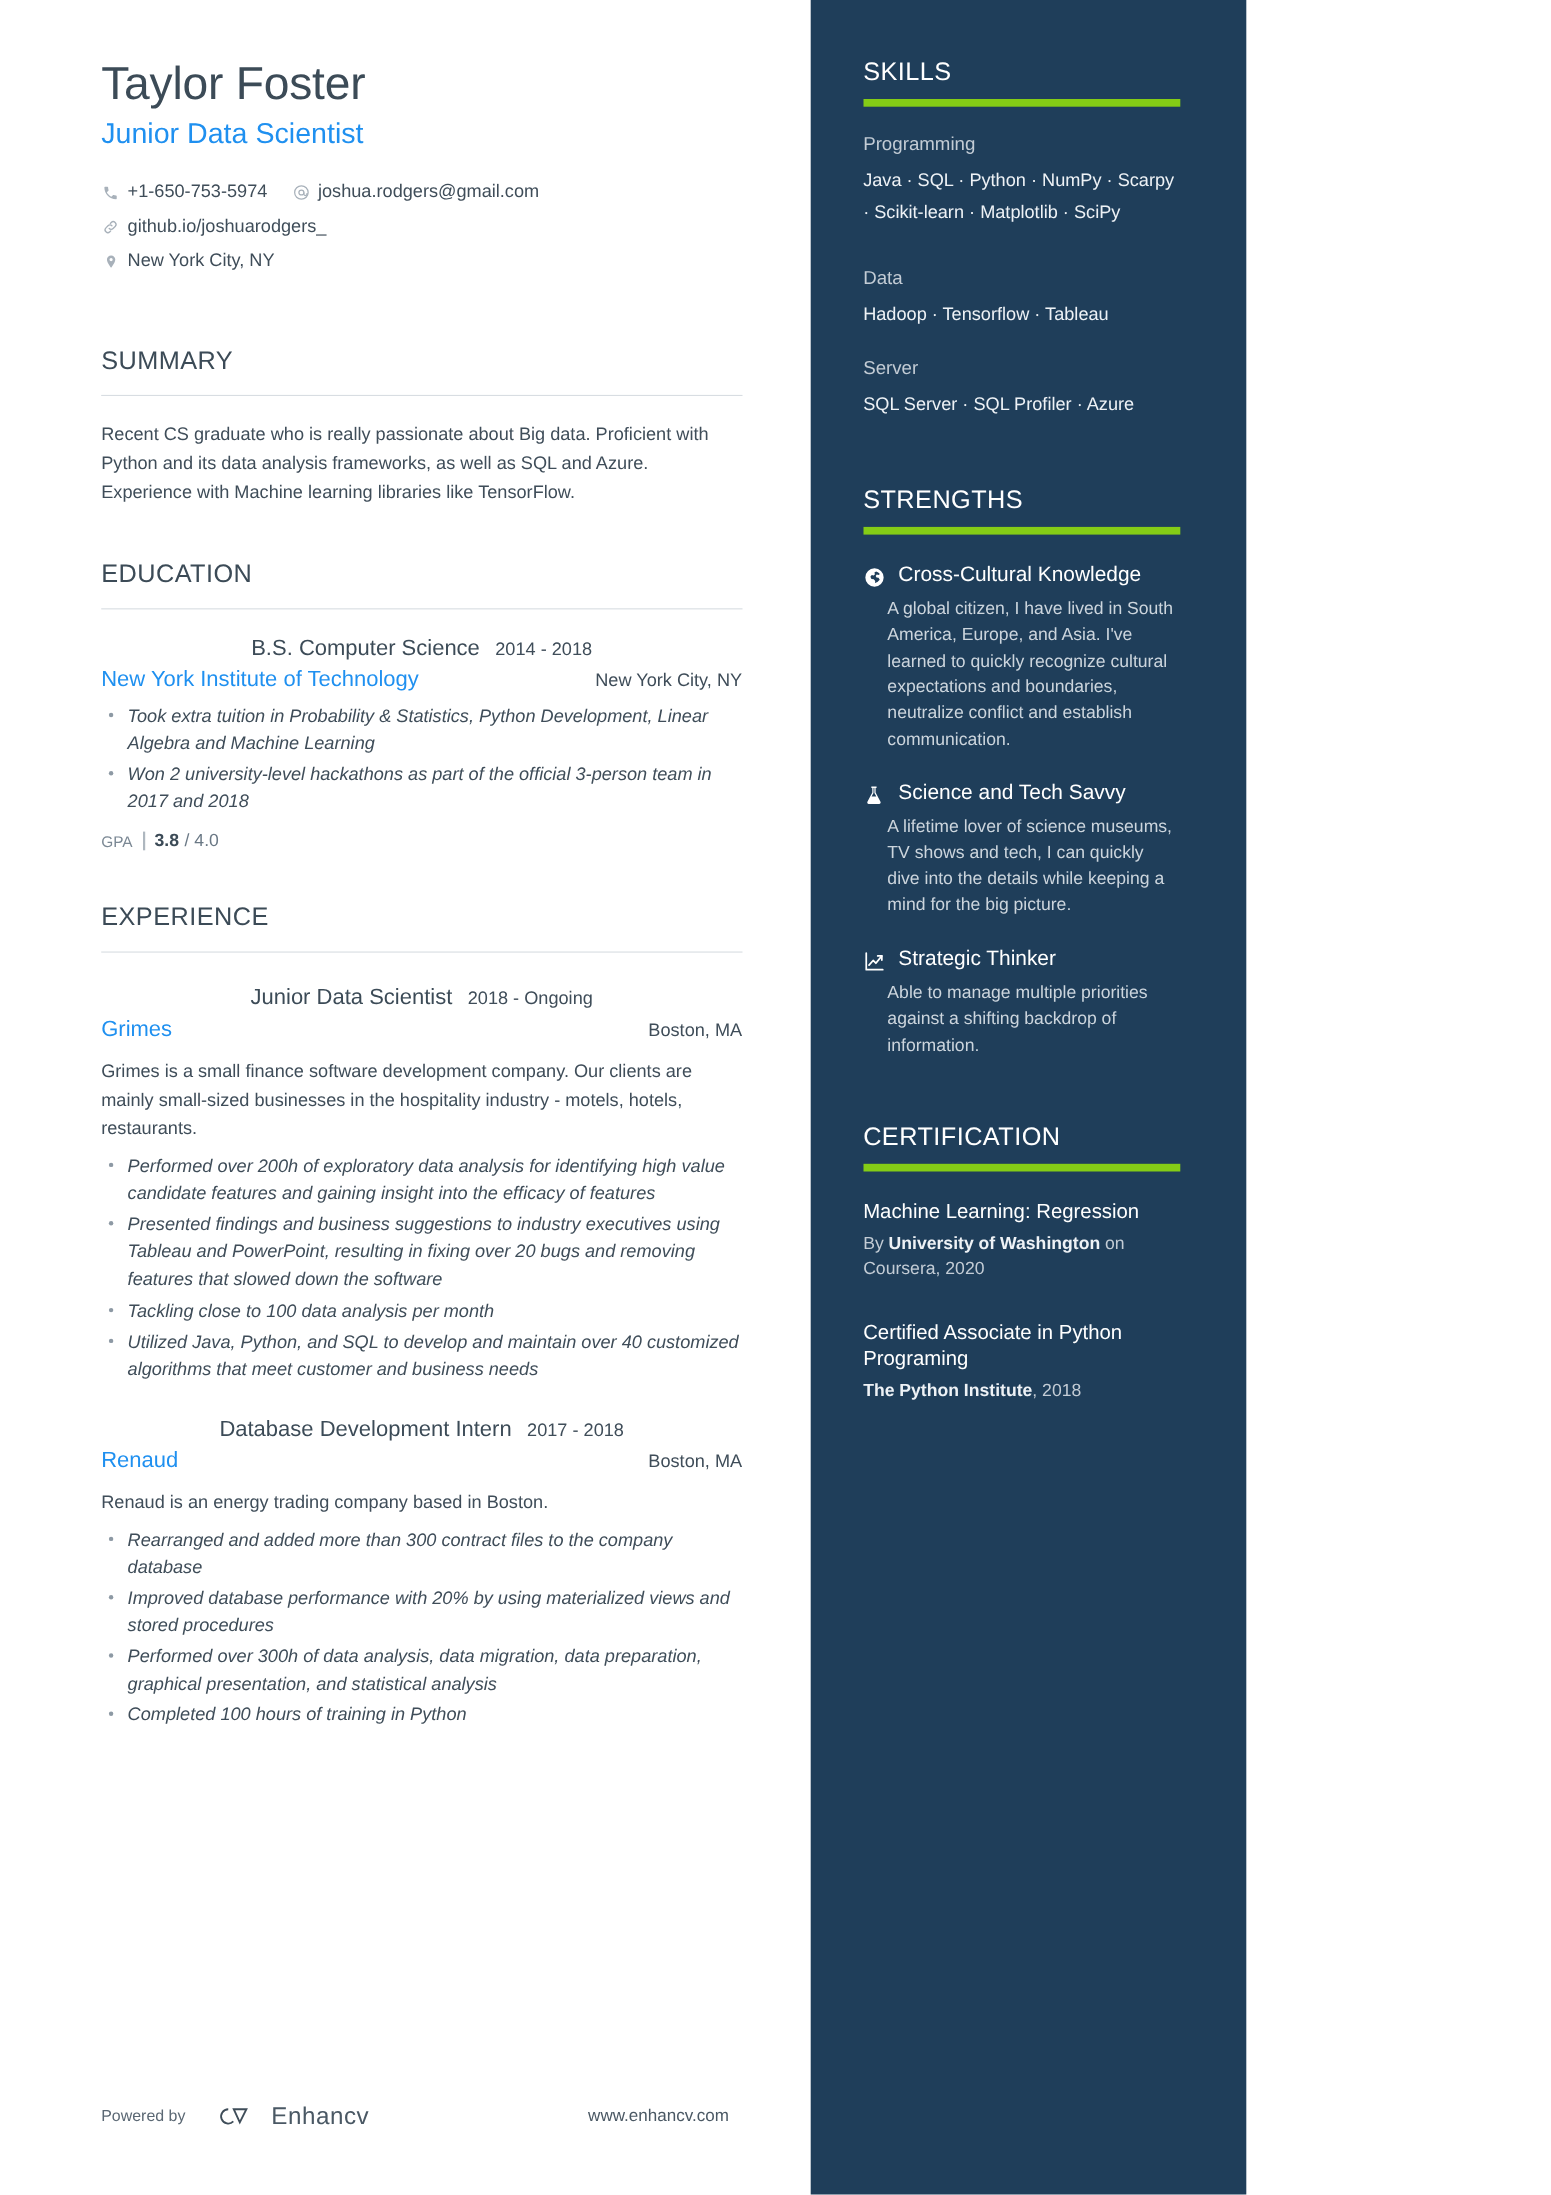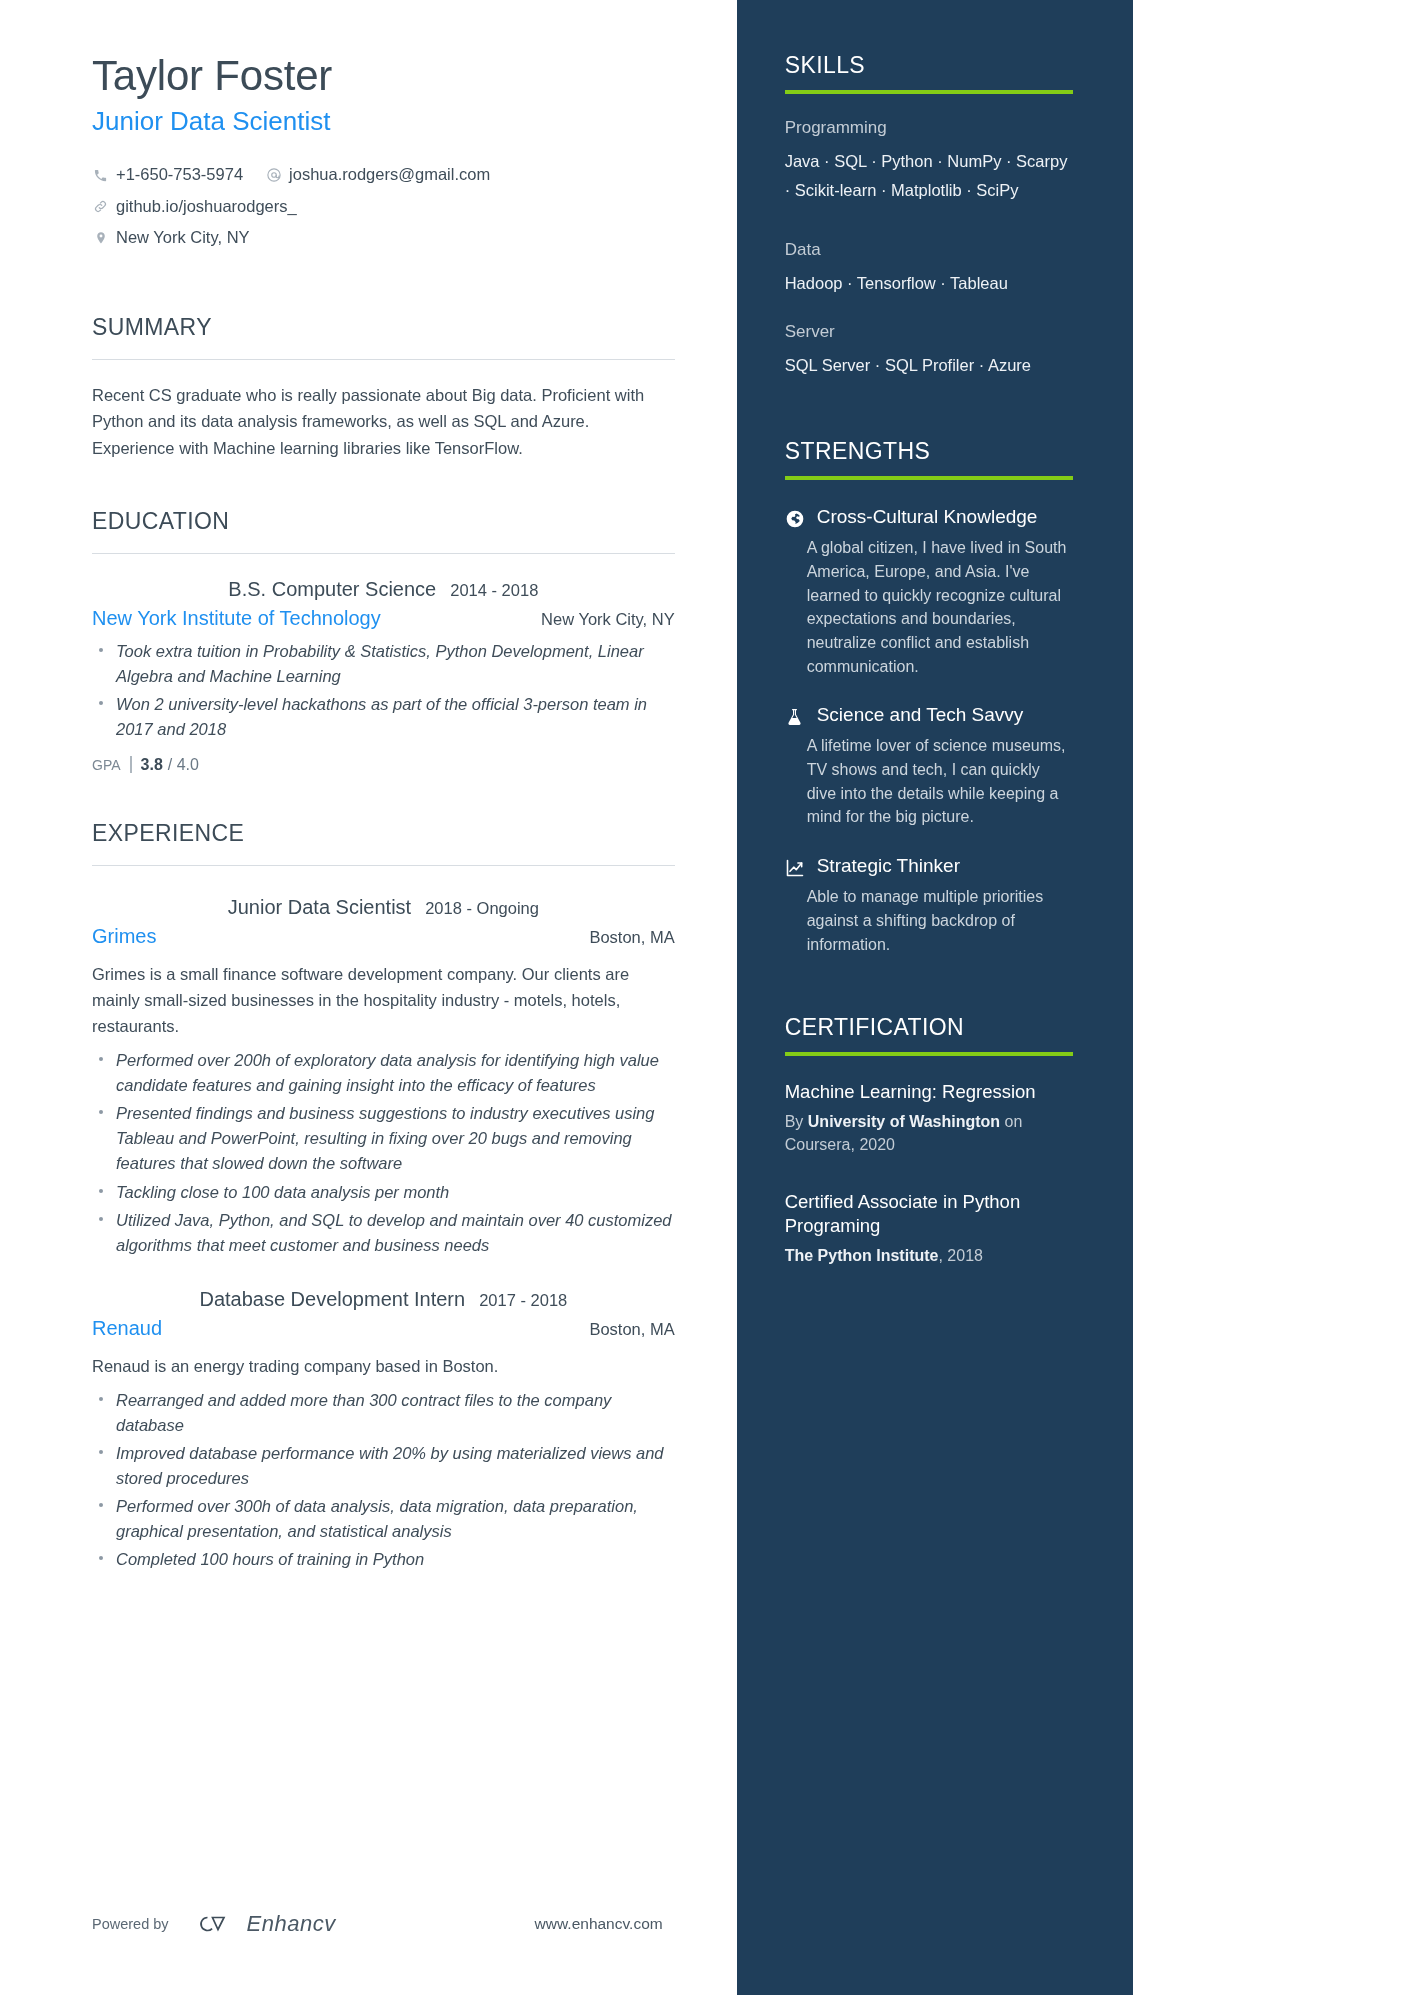--- a/index.html
+++ b/index.html
@@ -201,21 +201,20 @@
     align-items: center;
   }
   .powered-label {
     font-size: 14.5px;
     color: #5b6874;
     margin-right: 22px;
   }
   .enhancv-logo {
     display: flex;
     align-items: flex-start;
-    font-style: italic;
   }
   .enhancv-word {
     font-size: 22px;
     color: #4a5864;
     margin-left: 10px;
     letter-spacing: 0.5px;
   }
   .site-url {
     font-size: 15.5px;
     color: #4a5864;
@@ -231,21 +230,21 @@
 
   .side-sec { margin-top: 0; }
   .side-sec.gap { margin-top: 58px; }
 
   .side-title {
     font-size: 23px;
     font-weight: 400;
     letter-spacing: 0.4px;
     color: #ffffff;
     padding-bottom: 11px;
-    border-bottom: 4px solid #84cc16;
+    border-bottom: 7px solid #84cc16;
   }
 
   .skill-group { margin-top: 24px; }
   .skill-group.more { margin-top: 34px; }
 
   .skill-label {
     font-size: 17px;
     color: #c3ccd5;
     margin-bottom: 9px;
   }

